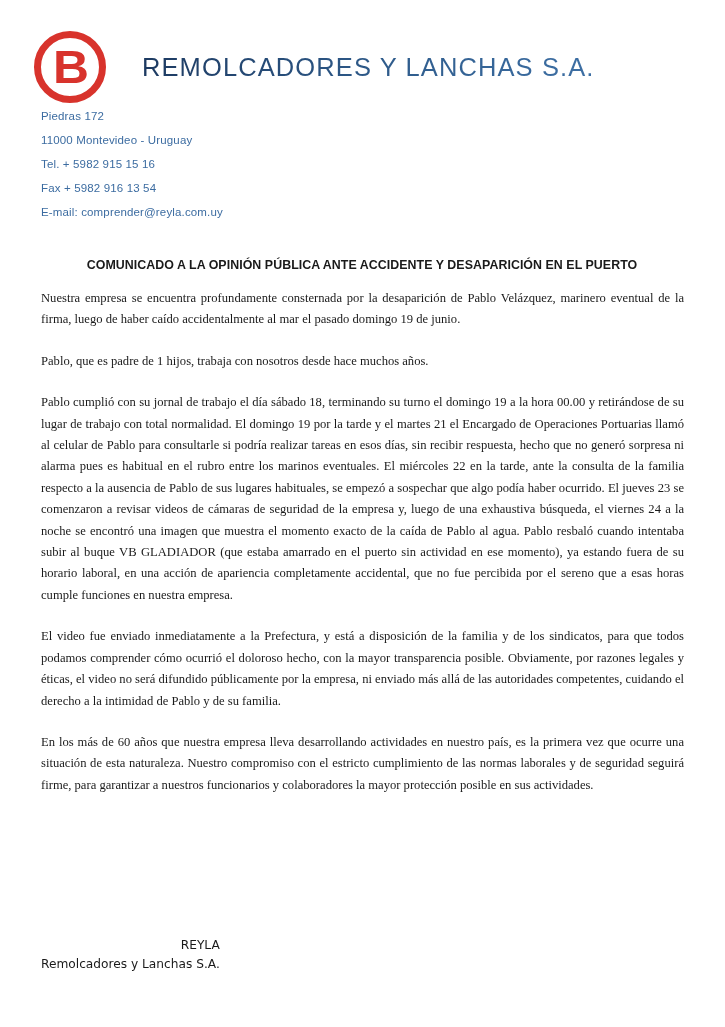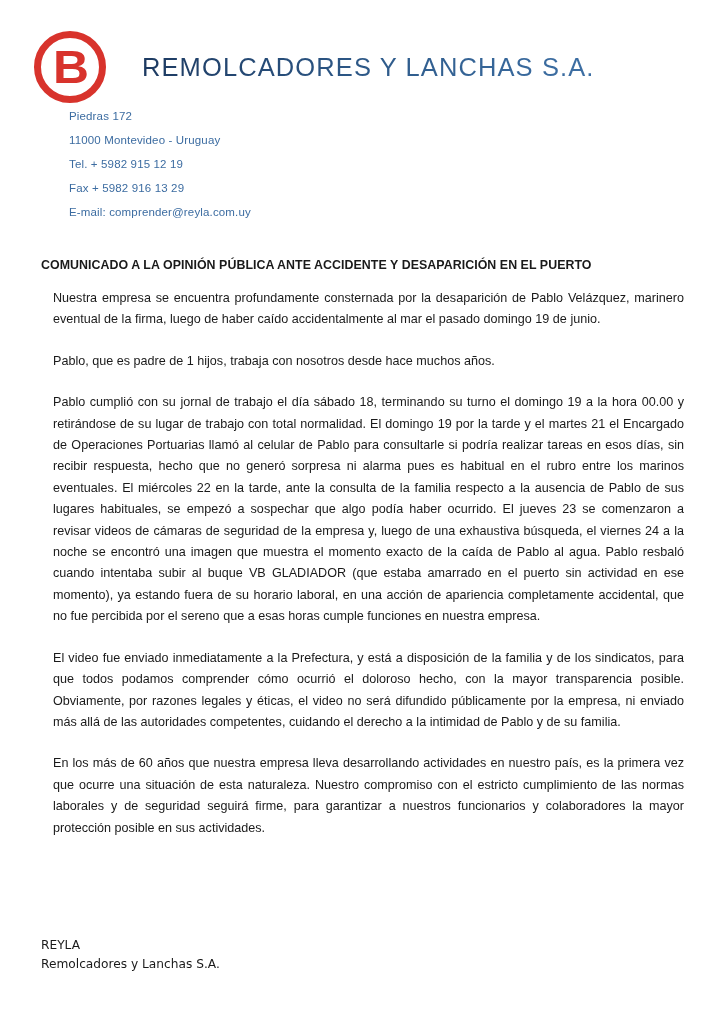--- a/index.html
+++ b/index.html
@@ -83,87 +83,88 @@
     top: 104px;
     color: #3c6ca1;
     font-size: 11.5px;
     line-height: 1;
   }
   .contact-line {
     height: 24px;
     line-height: 24px;
     letter-spacing: 0.15px;
     white-space: nowrap;
-    margin-left: 28px;
   }
 
   
   .doc-title {
     position: absolute;
     left: 41px;
     right: 42px;
     top: 249px;
-    text-align: left;
+    text-align: center;
     font-size: 12.4px;
     line-height: 16px;
     letter-spacing: 0.05px;
     color: #1a1a1a;
   }
 
   .body-text {
     position: absolute;
     left: 41px;
     top: 288px;
     width: 643px;
     font-size: 12.6px;
     line-height: 21.4px;
     color: #1a1a1a;
   }
 
   .body-text p {
-    margin: 0 0 20px 12px;
+    margin: 0 0 20px 0;
     text-align: justify;
     text-justify: inter-word;
     hyphens: none;
+    font-family: Liberation Serif, serif;
   }
 
   .body-text p.last-para {
     margin-bottom: 0;
   }
 
   .signature {
     position: absolute;
     left: 41px;
     top: 936px;
     font-family: "DejaVu Sans", sans-serif;
     font-size: 12.2px;
     line-height: 18.5px;
     color: #1a1a1a;
+    text-align: right;
   }
   .signature div { white-space: nowrap; }
 </style>
 </head>
 <body>
 
 <div class="page">
 
   <header class="letterhead">
 
     <div class="logo-row">
       <div class="logo-mark">
         <span class="logo-letter">B</span>
       </div>
       <div class="company-name">REMOLCADORES  Y  LANCHAS  S.A.</div>
     </div>
 
     <div class="contact-block">
       <div class="contact-line">Piedras 172</div>
       <div class="contact-line">11000 Montevideo - Uruguay</div>
-      <div class="contact-line">Tel. + 5982 915 12 19</div>
-      <div class="contact-line">Fax + 5982 916 13 29</div>
+      <div class="contact-line">Tel. + 5982 915 15 16</div>
+      <div class="contact-line">Fax + 5982 916 13 54</div>
       <div class="contact-line">E-mail: comprender@reyla.com.uy</div>
     </div>
 
   </header>
 
   <h1 class="doc-title">COMUNICADO A LA OPINIÓN PÚBLICA ANTE ACCIDENTE Y DESAPARICIÓN EN EL PUERTO</h1>
 
   <section class="body-text">
     <p>Nuestra empresa se encuentra profundamente consternada por la desaparición de Pablo Velázquez, marinero eventual de la firma, luego de haber caído accidentalmente al mar el pasado domingo 19 de junio.</p>
     <p>Pablo, que es padre de 1 hijos, trabaja con nosotros desde hace muchos años.</p>

